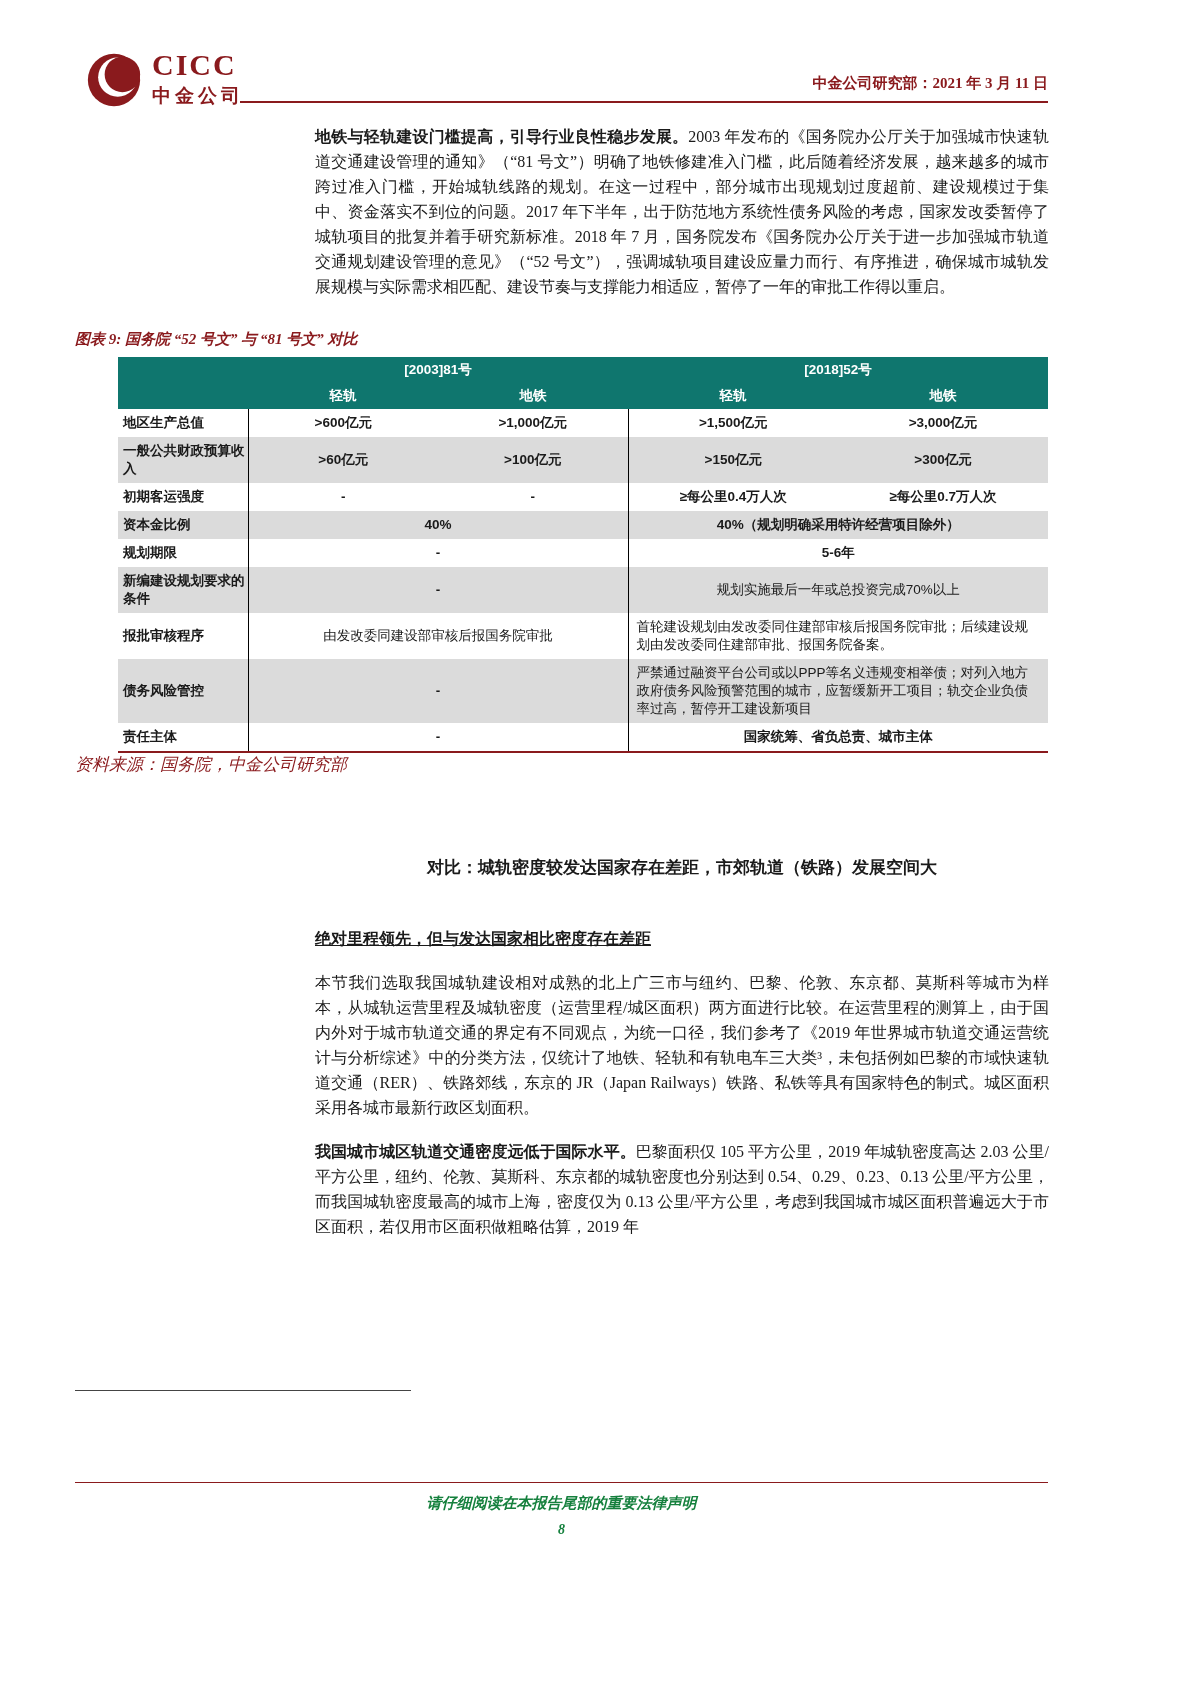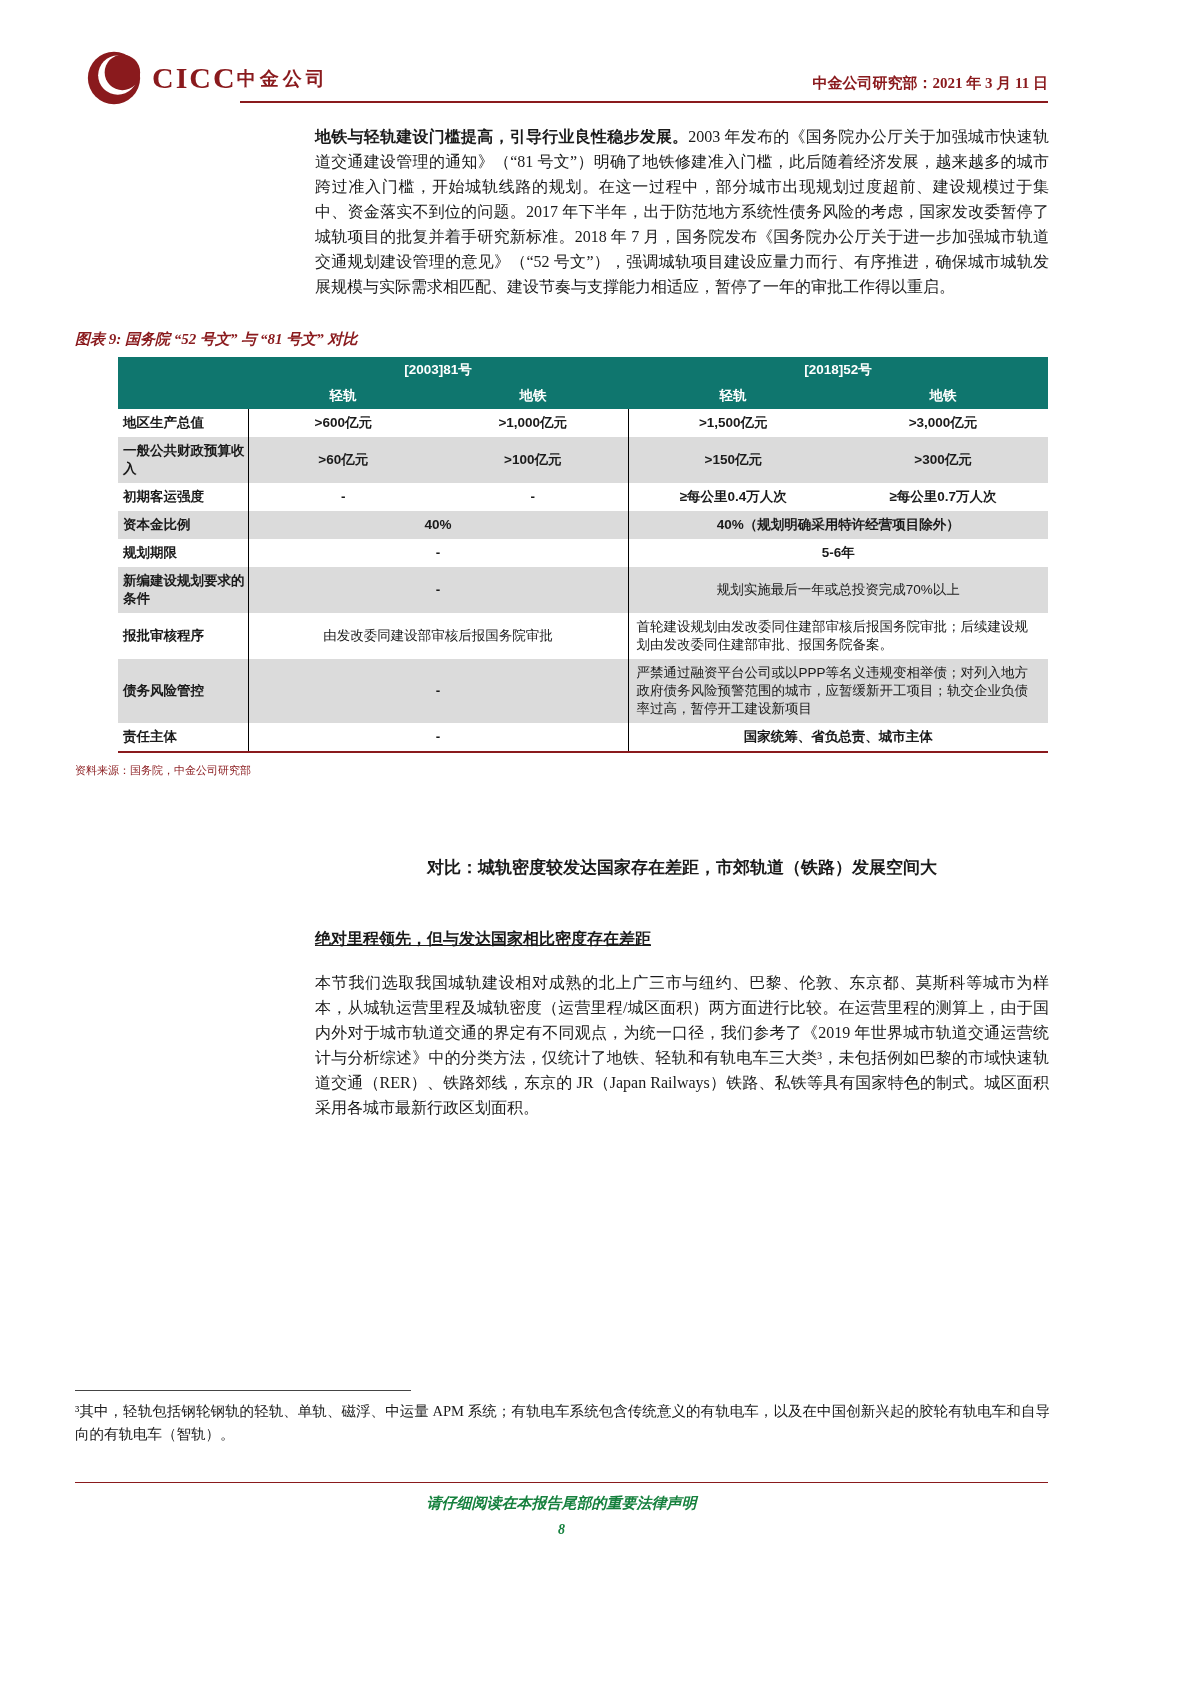--- a/index.html
+++ b/index.html
@@ -5,21 +5,21 @@
   * { margin:0; padding:0; box-sizing:border-box; }
   html,body { background:#e8e8e8; }
   .page {
     position:relative; width:1200px; height:1698px; margin:0 auto;
     background:#ffffff; overflow:hidden;
     font-family:"Liberation Serif", serif; color:#1a1a1a;
   }
   
   .logo { position:absolute; top:50px; left:86px; display:flex; align-items:center; gap:10px; }
   .logo svg { width:56px; height:56px; display:block; }
-  .logo-text { display:flex; justify-content:center; }
+  .logo-text { display:flex; flex-direction:column; justify-content:center; }
   .logo-en { font-weight:bold; font-size:30px; line-height:1; color:#8a1a1d; letter-spacing:2px; font-family:"Liberation Serif", serif; }
   .logo-cn { font-weight:bold; font-size:19px; color:#8a1a1d; letter-spacing:4px; margin-top:3px; font-family:"Liberation Sans", sans-serif; }
   .header-right { position:absolute; top:74px; right:152px; color:#8a1a1d; font-weight:bold; font-size:15px; }
   .header-rule { position:absolute; top:101px; left:240px; width:808px; height:2px; background:#8a1a1d; }
 
   
   .intro { position:absolute; top:124px; left:315px; width:734px; font-size:16px; line-height:25px; text-align:justify; }
   .intro b { font-weight:bold; }
 
   
@@ -30,21 +30,21 @@
     font-family:"Liberation Sans", sans-serif; font-size:13.5px;
     border-bottom:2px solid #8a1a1d;
   }
   table.fig th { background:#0f766e; color:#fff; font-weight:bold; padding:4px 4px; text-align:center; line-height:18px; }
   table.fig td { padding:5px 8px; text-align:center; line-height:18px; vertical-align:middle; }
   table.fig td.lbl { text-align:left; font-weight:bold; border-right:1.5px solid #000; padding-left:5px; padding-right:3px; }
   table.fig td.gdiv { border-right:1.5px solid #000; }
   table.fig td.lft { text-align:left; }
   table.fig td.bld { font-weight:bold; }
   table.fig tbody tr:nth-child(even) { background:#dbdbdb; }
-  .source { margin-top:10px; color:#8a1a1d; font-size:11px; }
+  .source { margin-top:0; color:#8a1a1d; font-style:italic; font-size:17px; }
 
   
   .section { position:absolute; top:856px; left:315px; width:734px; font-size:16px; line-height:25px; text-align:justify; }
   .sec-heading { font-size:17px; font-weight:bold; text-align:center; line-height:24px; }
   .sub-heading { margin-top:46px; font-weight:bold; text-decoration:underline; text-align:left; }
   .para { margin-top:19px; }
   .para b { font-weight:bold; }
 
   
   .footnote-block { position:absolute; top:1390px; left:75px; width:975px; font-size:14.5px; line-height:23px; text-align:justify; }
@@ -157,25 +157,25 @@
       </tbody>
     </table>
 
     <div class="source">资料来源：国务院，中金公司研究部</div>
   </div>
 
   <div class="section">
     <div class="sec-heading">对比：城轨密度较发达国家存在差距，市郊轨道（铁路）发展空间大</div>
     <div class="sub-heading">绝对里程领先，但与发达国家相比密度存在差距</div>
     <p class="para">本节我们选取我国城轨建设相对成熟的北上广三市与纽约、巴黎、伦敦、东京都、莫斯科等城市为样本，从城轨运营里程及城轨密度（运营里程/城区面积）两方面进行比较。在运营里程的测算上，由于国内外对于城市轨道交通的界定有不同观点，为统一口径，我们参考了《2019 年世界城市轨道交通运营统计与分析综述》中的分类方法，仅统计了地铁、轻轨和有轨电车三大类³，未包括例如巴黎的市域快速轨道交通（RER）、铁路郊线，东京的 JR（Japan Railways）铁路、私铁等具有国家特色的制式。城区面积采用各城市最新行政区划面积。</p>
+    <p class="para"><b>我国城市城区轨道交通密度远低于国际水平。</b><span>巴黎面积仅 105 平方公里，2019 年城轨密度高达 2.03 公里/平方公里，纽约、伦敦、莫斯科、东京都的城轨密度也分别达到 0.54、0.29、0.23、0.13 公里/平方公里，而我国城轨密度最高的城市上海，密度仅为 0.13 公里/平方公里，考虑到我国城市城区面积普遍远大于市区面积，若仅用市区面积做粗略估算，2019 年</span></p>
   </div>
 
   <div class="footnote-block">
     <div class="footnote-rule"></div>
-    <div>³其中，轻轨包括钢轮钢轨的轻轨、单轨、磁浮、中运量 APM 系统；有轨电车系统包含传统意义的有轨电车，以及在中国创新兴起的胶轮有轨电车和自导向的有轨电车（智轨）。</div>
   </div>
 
   <div class="footer">
     <div class="footer-rule"></div>
     <div class="disclaimer">请仔细阅读在本报告尾部的重要法律声明</div>
     <div class="page-num">8</div>
   </div>
 
 </div>
 

